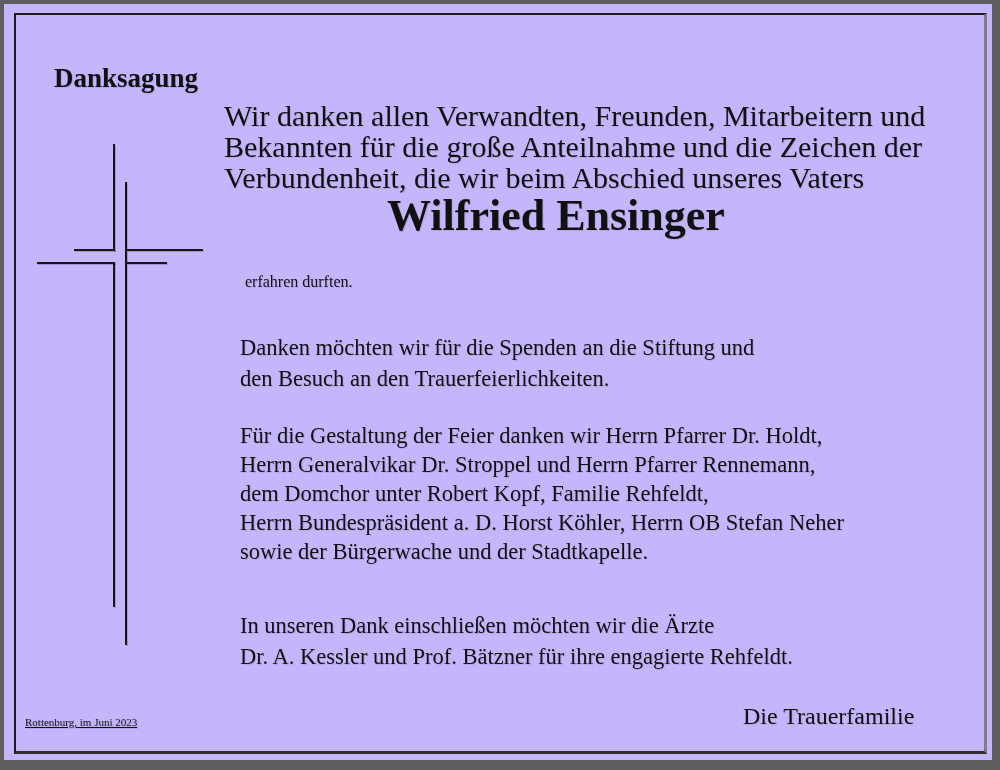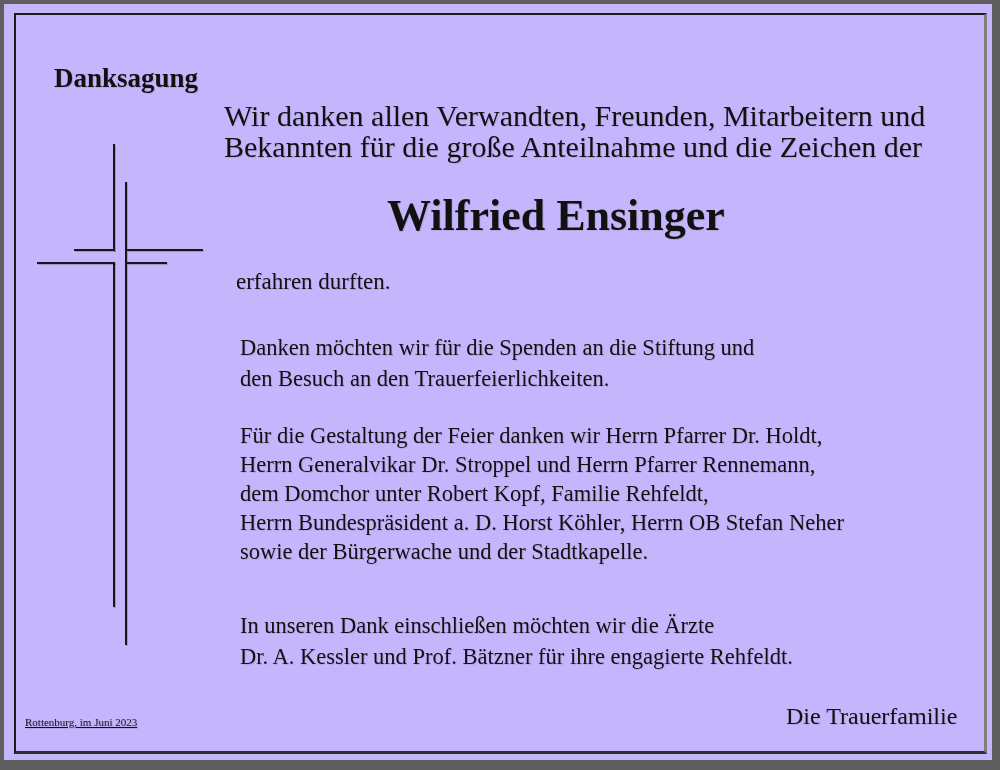--- a/index.html
+++ b/index.html
@@ -47,26 +47,26 @@
     left: 54px; top: 61px;
     font-size: 27px; font-weight: bold;
     line-height: 34px;
   }
   .p-intro   { left: 224px; top: 64px;  font-size: 30px; line-height: 31px; margin-top: 36px; }
   .title-name{
     left: 240px; top: 184px; width: 632px;
     text-align: center;
     font-size: 44px; font-weight: bold; line-height: 64px;
   }
-  .p-erfahren   { left: 236px; top: 266px; font-size: 23px; line-height: 31px; }
+  .p-erfahren   { left: 245px; top: 266px; font-size: 16px; line-height: 31px; }
   .p-spenden    { left: 240px; top: 332px; font-size: 22.5px; line-height: 31px; }
   .p-gestaltung { left: 240px; top: 421px; font-size: 22.5px; line-height: 29px; }
   .p-aerzte     { left: 240px; top: 588px; font-size: 22.5px; line-height: 30.5px; margin-top: 23px; }
   .place-date   { left: 25px;  top: 712px; font-size: 11px; line-height: 20px; text-decoration: underline; }
-  .signature    { left: 743px; top: 700px; font-size: 24px;   line-height: 32px; margin-left: 43px; }
+  .signature    { left: 743px; top: 700px; font-size: 24px;   line-height: 32px; }
 
   
   .cross-seg {
     position: absolute;
     background: #161616;
     box-shadow: 1px 1px 0 rgba(0,0,0,0.18);
   }
   .cs-v1a { left: 113px; top: 144px; width: 2px;  height: 107px; }
   .cs-v1b { left: 113px; top: 262px; width: 2px;  height: 345px; }
   .cs-v2  { left: 125px; top: 182px; width: 2px;  height: 463px; }
@@ -91,20 +91,21 @@
     <div class="cross-seg cs-h1r"></div>
     <div class="cross-seg cs-h2l"></div>
     <div class="cross-seg cs-h2r"></div>
   </div>
 
   <div class="txt lbl-danksagung">Danksagung</div>
 
   <div class="txt p-intro">
     <div>Wir danken allen Verwandten, Freunden, Mitarbeitern und</div>
     <div>Bekannten für die große Anteilnahme und die Zeichen der</div>
+    <div>Verbundenheit, die wir beim Abschied unseres Vaters</div>
   </div>
 
   <div class="txt title-name">Wilfried Ensinger</div>
 
   <div class="txt p-erfahren">erfahren durften.</div>
 
   <div class="txt p-gestaltung">
     <div>Für die Gestaltung der Feier danken wir Herrn Pfarrer Dr. Holdt,</div>
     <div>Herrn Generalvikar Dr. Stroppel und Herrn Pfarrer Rennemann,</div>
     <div>dem Domchor unter Robert Kopf, Familie Rehfeldt,</div>

